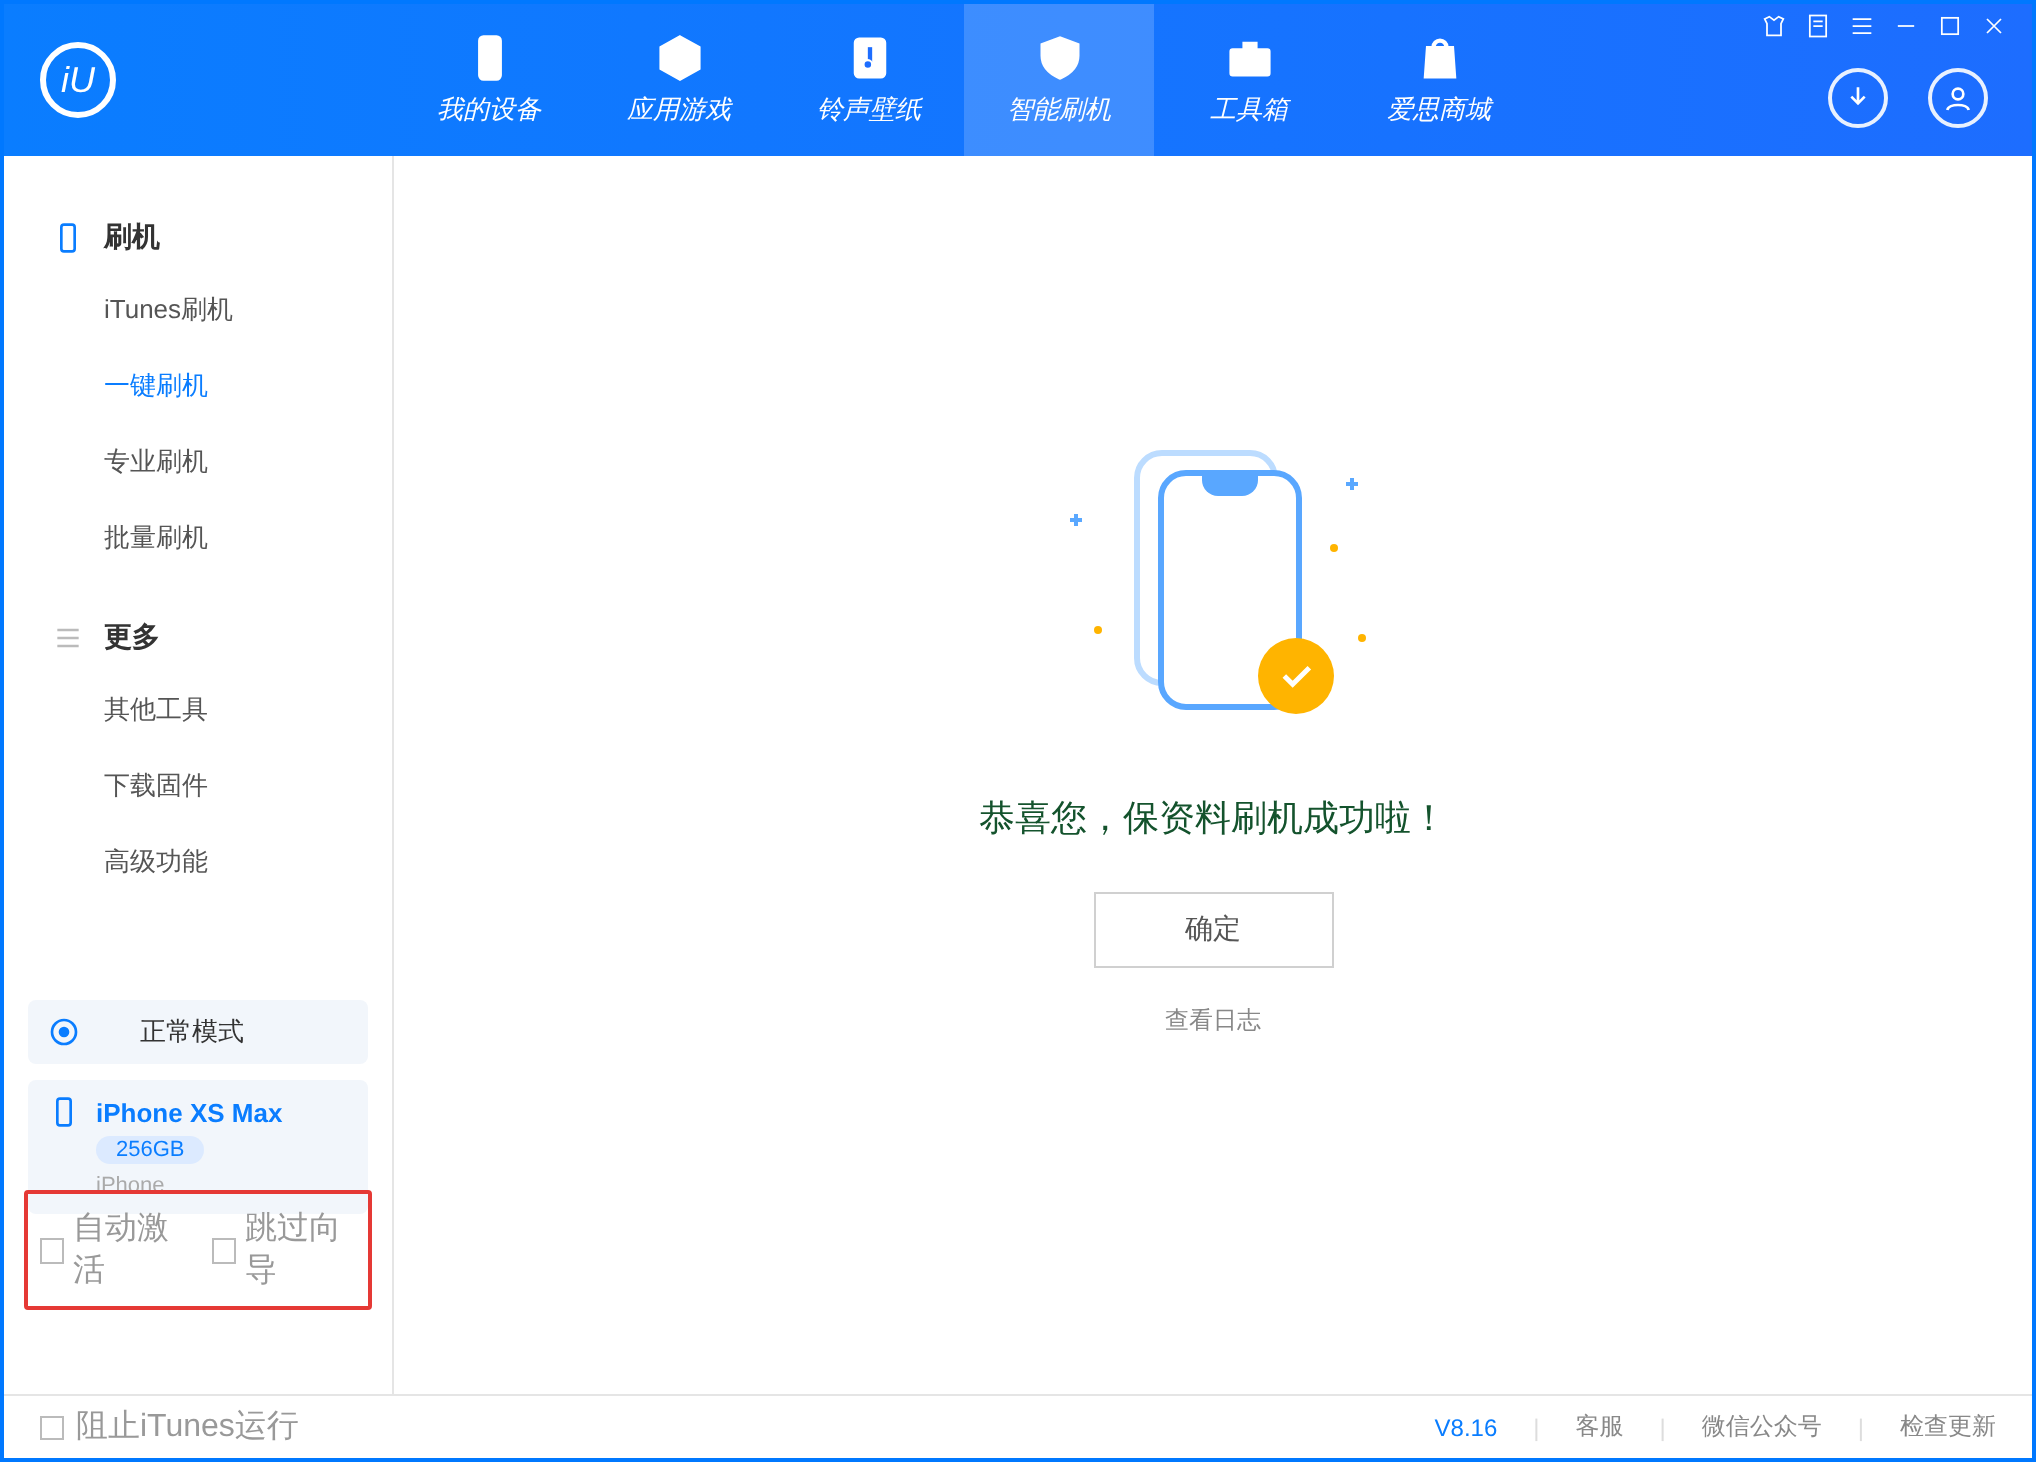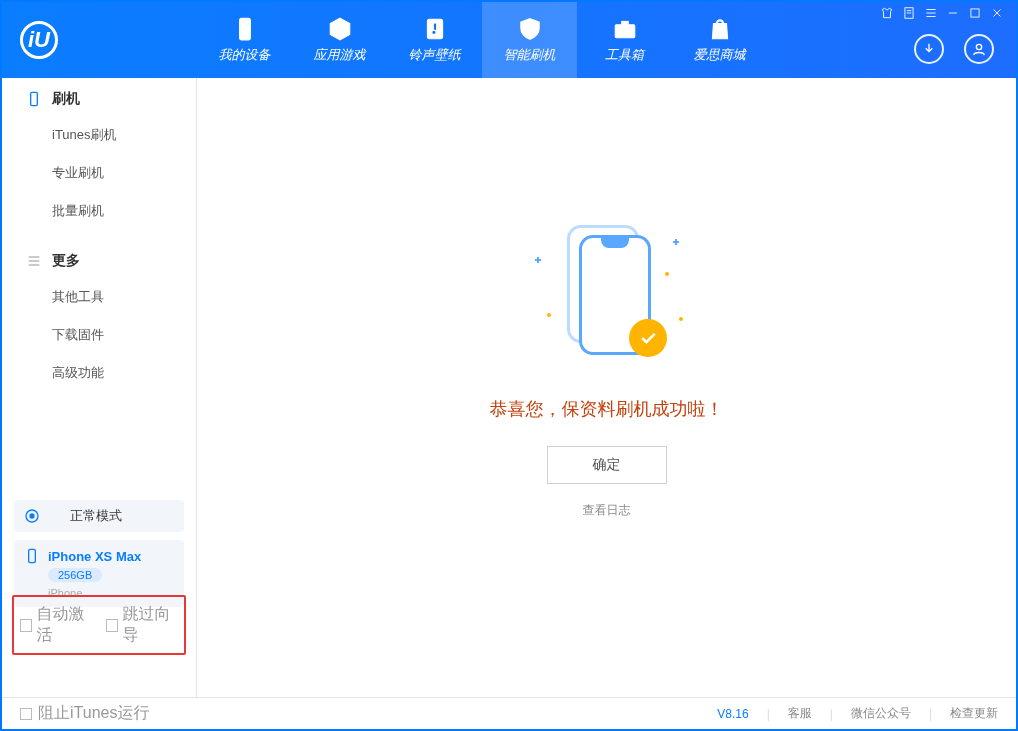--- a/index.html
+++ b/index.html
@@ -6,37 +6,37 @@
 body { background:#fff; width:1018px; height:731px; overflow:hidden; border:2px solid #0078ff; position:relative; }
 
 
 .syswrap { position:absolute; top:4px; right:12px; display:flex; gap:8px; color:#fff; font-size:14px; z-index:5; }
 .syswrap span { cursor:pointer; width:14px; height:14px; display:flex; align-items:center; justify-content:center; }
 .syswrap svg { width:14px; height:14px; stroke:#fff; stroke-width:1.5; fill:none; }
 
 
 .header { height:76px; background:linear-gradient(90deg,#0a7dff 0%,#1d6dff 100%); display:flex; align-items:center; color:#fff; position:relative; }
 .logo-block { display:flex; align-items:center; padding-left:18px; width:195px; }
-.logo-circle { width:38px; height:38px; border:3px solid #fff; border-radius:50%; display:flex; align-items:center; justify-content:center; font-weight:bold; font-size:22px; font-style:italic; }
+.logo-circle { width:38px; height:38px; border:3px solid #fff; border-radius:50%; display:flex; align-items:center; justify-content:center; font-weight:normal; font-size:18px; font-style:italic; }
 .logo-text { margin-left:10px; }
 .logo-text .cn { font-size:19px; font-weight:bold; letter-spacing:1px; }
 .logo-text .en { font-size:11px; opacity:.85; }
 
 .tabs { display:flex; height:100%; }
 .tab { width:95px; display:flex; flex-direction:column; align-items:center; justify-content:center; font-size:13px; cursor:pointer; position:relative;font-style:italic; }
 .tab.active { background:rgba(255,255,255,.18); }
 .tab-icon { width:26px; height:26px; margin-bottom:4px; }
 .tab-icon svg { width:100%; height:100%; fill:#fff; stroke:#fff; }
 
 .header-right { position:absolute; right:22px; bottom:14px; display:flex; gap:20px; }
 .header-right .circ { width:30px; height:30px; border:2px solid rgba(255,255,255,.9); border-radius:50%; cursor:pointer; display:flex; align-items:center; justify-content:center; }
 .header-right svg { width:16px; height:16px; stroke:#fff; fill:none; stroke-width:2; }
 
 
-.sidebar { position:absolute; top:76px; left:0; bottom:32px; width:195px; border-right:1px solid #e5e5e5; padding-top:4px; }
+.sidebar { position:absolute; top:76px; left:0; bottom:32px; width:195px; border-right:1px solid #e5e5e5; padding-top:24px; }
 .sb-group-title { display:flex; align-items:center; font-size:14px; color:#333; font-weight:bold; padding:8px 0 8px 24px; }
 .sb-group-title svg { width:16px; height:16px; margin-right:10px; }
 .sb-item { font-size:13px; color:#555; padding:10px 0 10px 50px; cursor:pointer; }
 .sb-item.active { color:#0a7dff; }
 .sb-more-title svg { stroke:#bbb; }
 
 .device-panel { position:absolute; bottom:90px; left:12px; right:12px; }
 .dev-row { background:#f2f6fb; border-radius:4px; padding:7px 10px; display:flex; align-items:center; margin-bottom:8px; font-size:13px; color:#333;gap:22px; }
 .dev-row svg { width:16px; height:16px; margin-right:8px; }
 .dev-card { background:#f2f6fb; border-radius:4px; padding:8px 10px; }
@@ -61,21 +61,21 @@
 .sparkle::before,.sparkle::after { content:""; position:absolute; background:#5aa8ff; }
 .sparkle::before { left:2px; top:0; width:2px; height:6px; }
 .sparkle::after { left:0; top:2px; width:6px; height:2px; }
 .sp1 { left:8px; top:40px; }
 .sp2 { right:8px; top:22px; }
 .dot { position:absolute; width:4px; height:4px; border-radius:50%; background:#ffb400; }
 .d1 { right:18px; top:55px; }
 .d2 { right:4px; bottom:46px; }
 .d3 { left:20px; bottom:50px; }
 
-.msg { font-size:18px; color:#c2410c; margin-bottom:25px; }
+.msg { font-size:18px; color:#14532d; margin-bottom:25px; }
 .ok-btn { width:120px; height:38px; border:1px solid #d0d0d0; background:#fff; font-size:14px; color:#555; cursor:pointer; margin-bottom:18px; }
 .log-link { font-size:12px; color:#888; cursor:pointer; }
 
 
 .footer { position:absolute; bottom:0; left:0; right:0; height:32px; border-top:1px solid #e5e5e5; display:flex; align-items:center; font-size:12px; color:#888; padding:0 18px; }
 .footer-left { display:flex; align-items:center; }
 .footer-left .box { width:12px; height:12px; border:1px solid #bbb; margin-right:6px; }
 .footer-right { margin-left:auto; display:flex; align-items:center; gap:18px; }
 .footer-right .ver { color:#0a7dff; }
 .footer-right .sep { color:#ddd; }
@@ -181,20 +181,21 @@
 </header>
 
 <aside class="sidebar">
   <div class="sb-group-title">
     <svg viewBox="0 0 24 24" fill="none" stroke="#0a7dff" stroke-width="2">
         <rect x="7" y="2" width="10" height="20" rx="2"></rect>
       </svg>
     <span>刷机</span>
   </div>
   <div class="sb-item">iTunes刷机</div>
+  <div class="sb-item active">一键刷机</div>
   <div class="sb-item">专业刷机</div>
   <div class="sb-item">批量刷机</div>
 
   <div class="sb-group-title sb-more-title" style="margin-top:14px;">
     <svg viewBox="0 0 24 24" fill="none" stroke="#bbb" stroke-width="2">
         <path d="M4 6h16M4 12h16M4 18h16"></path>
       </svg>
     <span>更多</span>
   </div>
   <div class="sb-item">其他工具</div>

